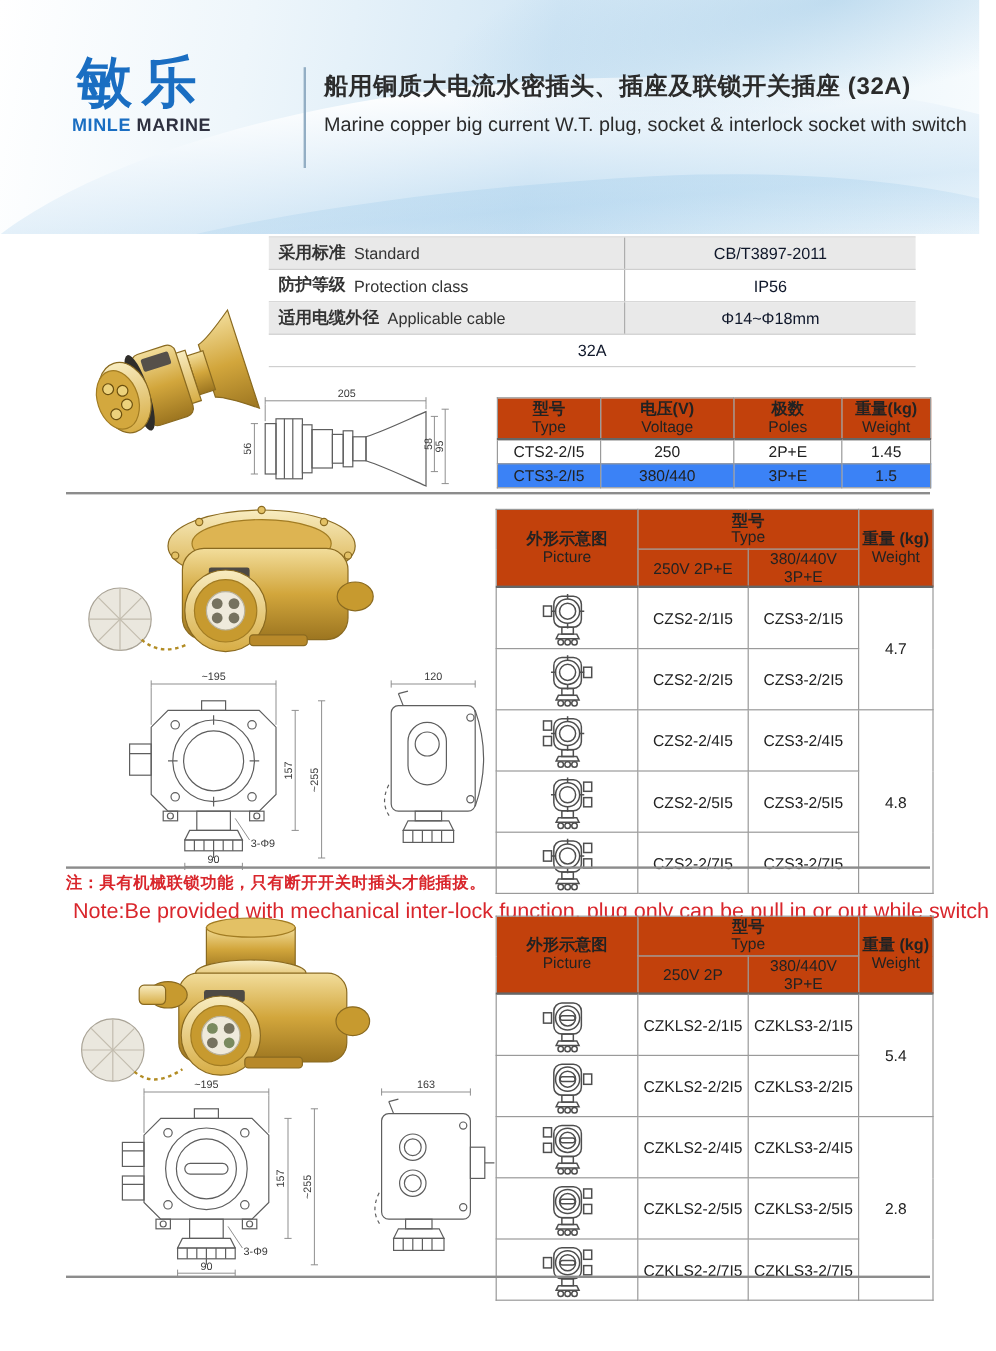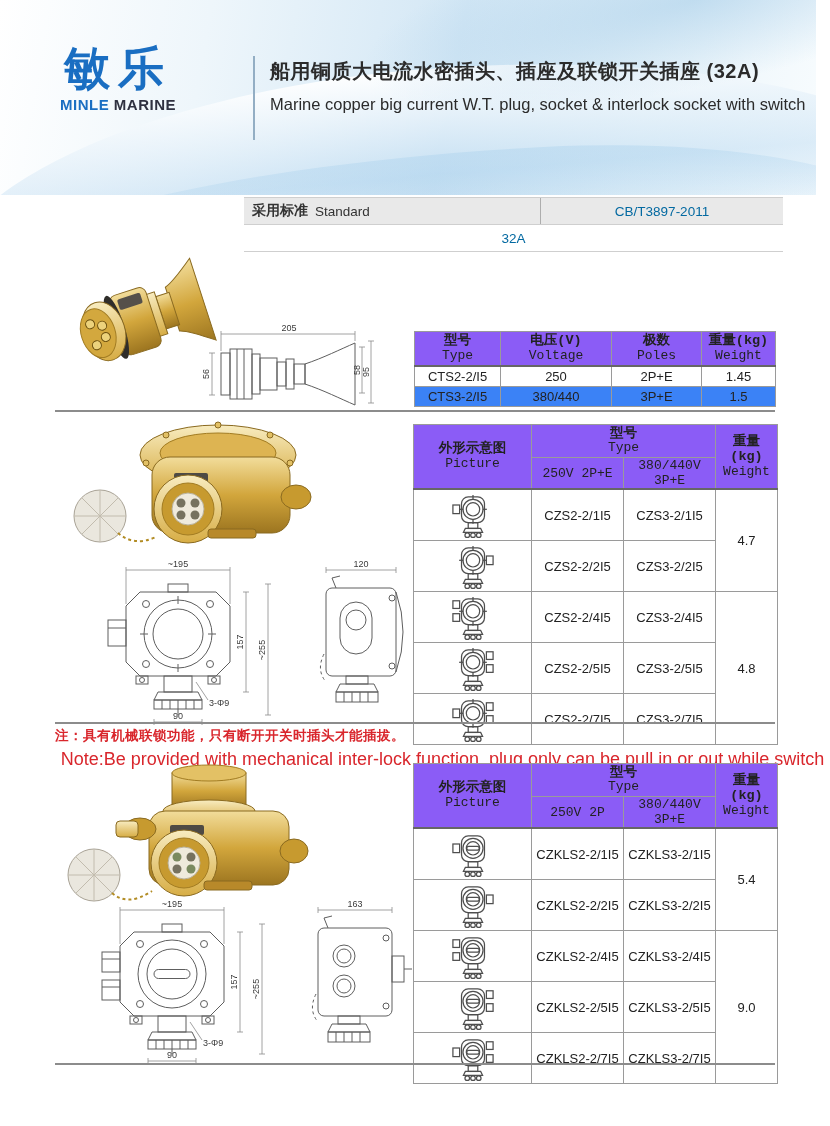--- a/index.html
+++ b/index.html
@@ -23,33 +23,33 @@
   .logo-cn{font-size:46px;font-weight:bold;color:#1a6ec2;letter-spacing:8px;line-height:1.05;}
   .logo-en{font-size:15px;font-weight:bold;letter-spacing:.5px;margin-top:4px;}
   .logo-en .minle{color:#1a6ec2;}
   .logo-en .marine{color:#2f3140;}
   .logo-divider{position:absolute;left:253px;top:56px;width:2px;height:84px;background:#93aec4;}
   .titles{position:absolute;left:270px;top:58px;width:540px;}
   .title-cn{font-size:20px;font-weight:bold;color:#2b2b2b;letter-spacing:.5px;}
   .title-en{font-size:16.5px;color:#2b2b2b;margin-top:10px;}
 
   
-  .spec-table{position:absolute;left:244px;top:197px;width:539px;border-top:1px solid #cfcfcf;}
+  .spec-table{position:absolute;left:224px;top:197px;width:539px;border-top:1px solid #cfcfcf;}
   .spec-row{display:flex;height:26px;align-items:stretch;border-bottom:1px solid #cfcfcf;}
   .spec-row.gray{background:#e9e9e9;}
   .spec-label{width:288px;padding-left:8px;border-right:1px solid #adadad;display:flex;align-items:center;gap:7px;}
   .spec-label .cn{font-weight:bold;font-size:14px;color:#333;}
   .spec-label .en{font-size:13.5px;color:#333;}
-  .spec-value{flex:1;display:flex;align-items:center;justify-content:center;font-size:13.5px;color:#0369a1;}
+  .spec-value{flex:1;display:flex;align-items:center;justify-content:center;font-size:13.5px;color:#0f172a;}
 
   
   table.t{border-collapse:collapse;table-layout:fixed;}
   table.t th,table.t td{border:1px solid #9a9a9a;text-align:center;vertical-align:middle;
     font-size:13px;color:#222;padding:0;}
-  table.t thead th{background:#8b5cf6;font-weight:normal;font-family:Liberation Mono, monospace;}
+  table.t thead th{background:#c2410c;font-weight:normal;}
   .hcn{font-weight:bold;font-size:13.5px;line-height:1.15;}
   .hen{font-size:13px;line-height:1.15;}
   .cts{position:absolute;left:414px;top:331px;width:361px;}
   .cts thead th{height:33px;}
   .cts tbody tr{height:20px;}
   .cts tbody tr.gray{background:#3b82f6;}
   .cts tbody tr:first-child td{border-top:2px solid #666;}
   table.model{position:absolute;width:364px;}
   .czs{left:413px;top:424px;}
   .czkls{left:413px;top:763px;}
@@ -135,20 +135,34 @@
     </div>
   </div>
 
   <div class="spec-table">
     <div class="spec-row gray">
       <div class="spec-label">
           <span class="cn">采用标准</span>
           <span class="en">Standard</span>
         </div>
       <div class="spec-value">CB/T3897-2011</div>
+    </div>
+    <div class="spec-row">
+      <div class="spec-label">
+          <span class="cn">防护等级</span>
+          <span class="en">Protection class</span>
+        </div>
+      <div class="spec-value">IP56</div>
+    </div>
+    <div class="spec-row gray">
+      <div class="spec-label">
+          <span class="cn">适用电缆外径</span>
+          <span class="en">Applicable cable</span>
+        </div>
+      <div class="spec-value">Φ14~Φ18mm</div>
     </div>
     <div class="spec-row">
       <div class="spec-value">32A</div>
     </div>
   </div>
 
   <svg class="abs" style="left:66px;top:248px" width="152" height="142" viewBox="0 0 152 142">
     <g transform="rotate(-18 76 71)">
       <path d="M108 48 Q116 46 140 28 L140 114 Q116 96 108 94 Z" fill="url(#gold)" stroke="#8a6a20"></path>
       <rect x="96" y="54" width="14" height="34" fill="url(#gold)" stroke="#8a6a20"></rect>
@@ -594,21 +608,21 @@
       <tr>
         <td class="pic">
             <svg class="icon" width="44" height="48" viewBox="0 0 46 50">
               <use href="#swbase"></use>
               <rect class="stub" x="2" y="7" width="7" height="8"></rect>
               <rect class="stub" x="2" y="20.5" width="7" height="8"></rect>
             </svg>
           </td>
         <td>CZKLS2-2/4I5</td>
         <td>CZKLS3-2/4I5</td>
-        <td class="wt" rowspan="3">9.0</td>
+        <td class="wt" rowspan="3">2.8</td>
       </tr>
       <tr>
         <td class="pic">
             <svg class="icon" width="44" height="48" viewBox="0 0 46 50">
               <use href="#swbase"></use>
               <rect class="stub" x="37" y="7" width="7" height="8"></rect>
               <rect class="stub" x="37" y="20.5" width="7" height="8"></rect>
             </svg>
           </td>
         <td>CZKLS2-2/5I5</td>

